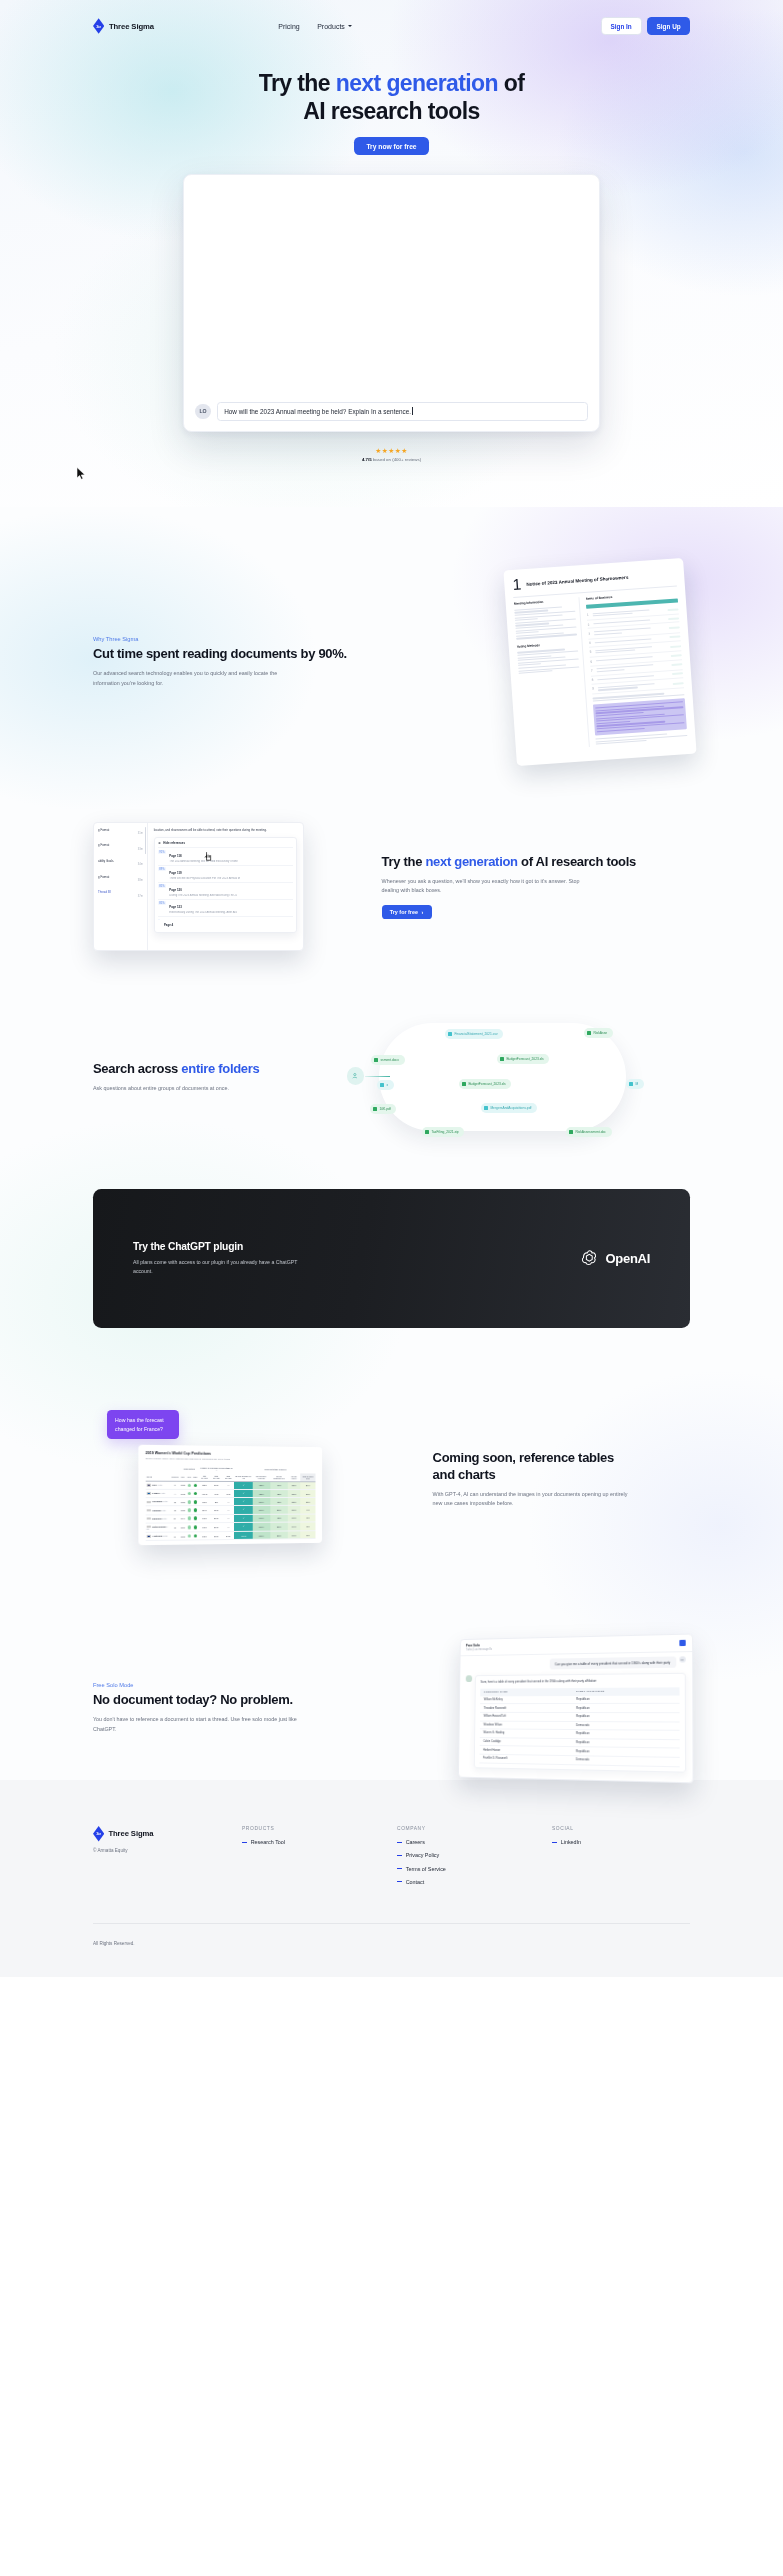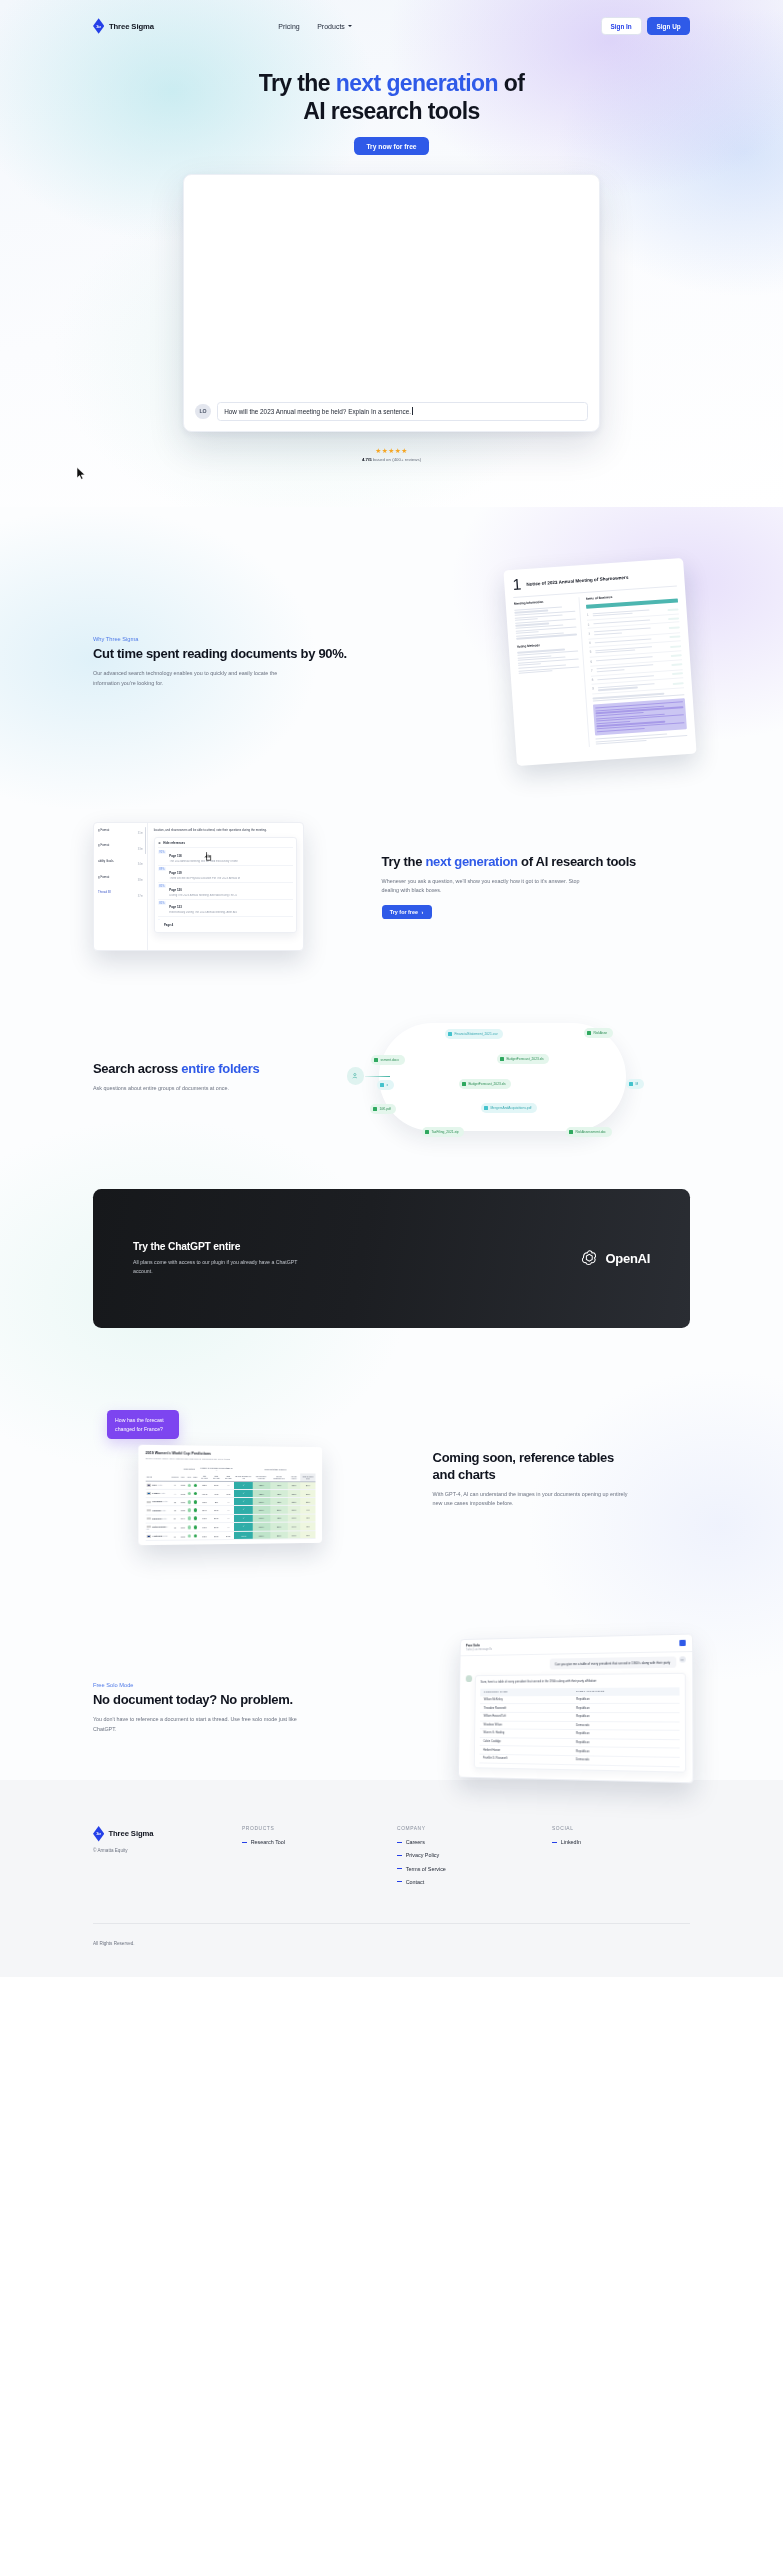--- a/index.html
+++ b/index.html
@@ -640,21 +640,21 @@
         <div class="chip green" style="left:215px;top:104px">
             <i class="fileglyph green"></i>
             <span>RiskAssessment.doc</span>
           </div>
       </div>
     </section>
 
     <div class="oa-wrap">
       <div class="oa-banner">
         <div>
-          <div class="oa-title">Try the ChatGPT entire</div>
+          <div class="oa-title">Try the ChatGPT plugin</div>
           <div class="oa-sub">All plans come with access to our plugin if you already have a ChatGPT account.</div>
         </div>
         <div class="oa-logo">
           <svg width="20.6" height="20.6" viewBox="0 0 24 24" fill="none" stroke="#fff" stroke-width="1.2">
             <path d="M12 3.2c2 0 3.2 1.6 3.2 2.6 1.8-.5 3.4.6 3.9 2.1.6 1.7-.3 3.1-1.1 3.6.9 1 1.1 2.7.3 4-.9 1.5-2.6 1.9-3.7 1.6-.5 1.3-1.8 2.2-3.3 2.2-1.8 0-3-1.3-3.3-2.3-1.7.4-3.2-.5-3.8-2-.6-1.6.1-3.1 1-3.7C5.3 10.3 5.2 8.6 6 7.4c.9-1.4 2.6-1.9 3.7-1.6.5-1.4 1.6-2.6 2.3-2.6z"></path>
             <path d="M8.6 9.4l3.4-2 3.4 2v3.9l-3.4 2-3.4-2z"></path>
           </svg>
           <span class="oa-name">OpenAI</span>
         </div>
       </div>

